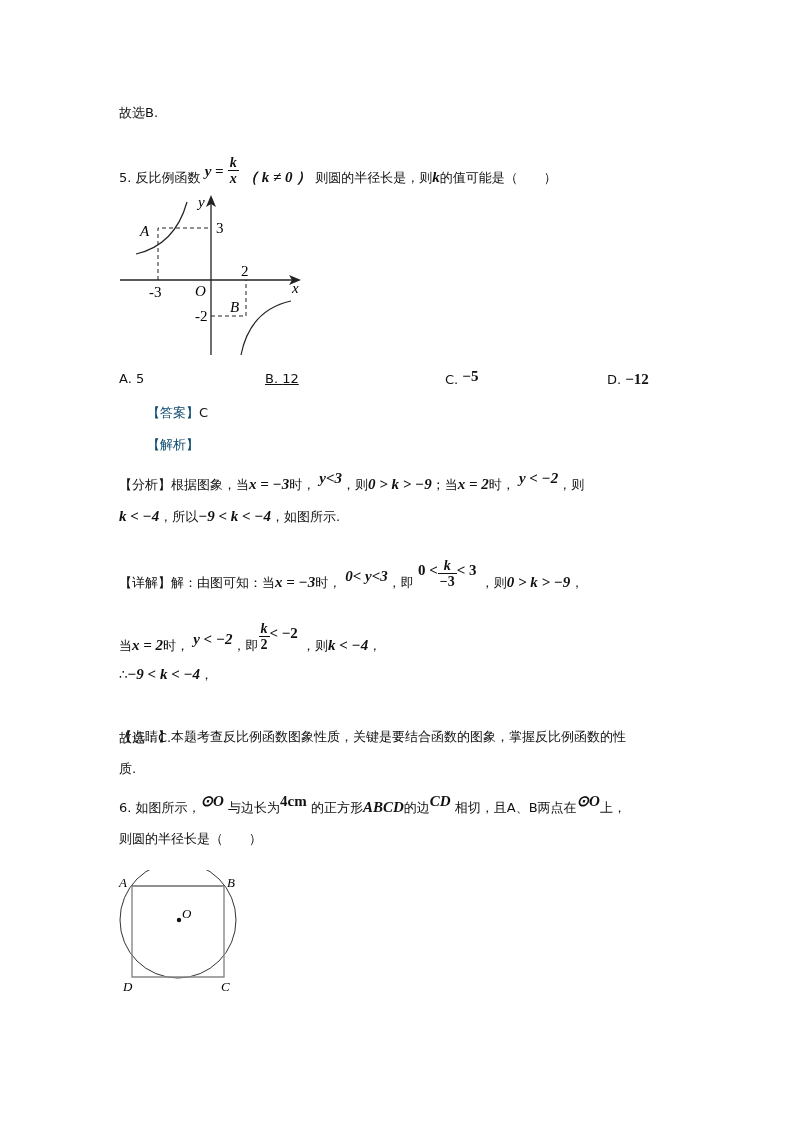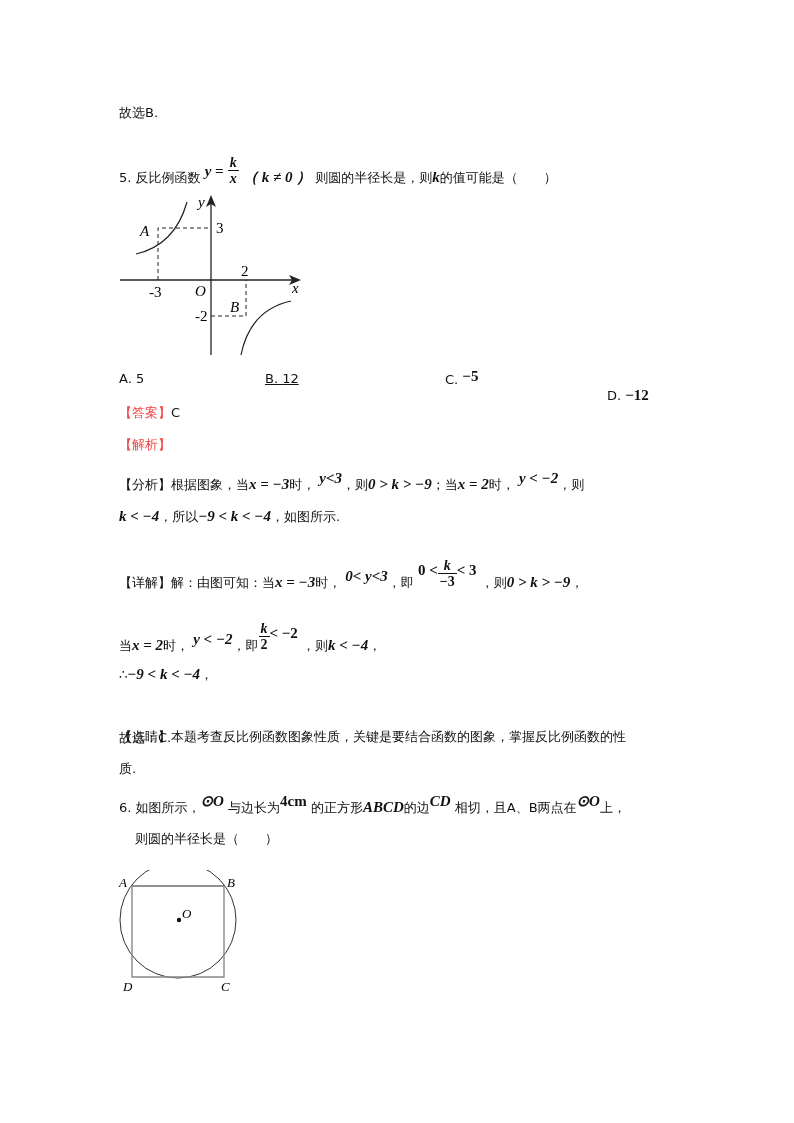--- a/index.html
+++ b/index.html
@@ -1,21 +1,21 @@
 <!DOCTYPE html>
 <html><head>
 <meta charset="utf-8">
 <style>
   html, body { margin: 0; padding: 0; background: #ffffff; }
   body { width: 794px; height: 1123px; position: relative; overflow: hidden;
          font-family: "DejaVu Sans", sans-serif; color: #111; font-size: 13px; }
   .line { position: absolute; left: 119px; white-space: nowrap; font-size: 13px; line-height: 18px; }
   .m { font-family: "Liberation Serif", serif; font-weight: bold; font-size: 15px; }
   .mi { font-family: "Liberation Serif", serif; font-weight: bold; font-style: italic; font-size: 15px; }
-  .tag { color: #ef4444; }
+  .tag { color: #0c4a6e; margin-left: 28px; }
   .frac { display: inline-block; vertical-align: middle; text-align: center; font-family: "Liberation Serif", serif; font-weight: bold; font-size: 14px; line-height: 15px; }
   .frac .num { display: block; border-bottom: 1px solid #111; padding: 0 2px; font-style: italic; }
   .frac .den { display: block; padding: 0 2px; }
   .up { position: relative; top: -6px; }
   .opt { position: absolute; top: 371px; font-size: 13px; }
   svg text { font-family: "Liberation Serif", serif; }
 </style>
 </head>
 <body>
 
@@ -62,21 +62,21 @@
   <span>5</span>
 </div>
 <div class="opt" style="left:265px;text-decoration:underline;">
   <span>B.</span>
   <span>12</span>
 </div>
 <div class="opt" style="left:445px;">
   <span>C.</span>
   <span class="m" style="position:relative;top:-3px;">−5</span>
 </div>
-<div class="opt" style="left:607px;margin-top:16px;">
+<div class="opt" style="left:607px;">
   <span>D.</span>
   <span class="m">−12</span>
 </div>
 
 <div class="line" style="top:404px;">
   <span class="tag">【答案】</span><span>C</span>
 </div>
 <div class="line" style="top:436px;text-align:right;">
   <span class="tag">【解析】</span>
 </div>
@@ -111,21 +111,21 @@
 </div>
 <div class="line" style="top:760px;">质.</div>
 
 <div class="line" style="top:798px;">
   <span>6.</span>
   <span>如图所示，</span><span class="mi up">⊙O</span>
   <span>与边长为</span><span class="m up">4cm</span>
   <span>的正方形</span><span class="mi">ABCD</span><span>的边</span><span class="mi up">CD</span>
   <span>相切，且A、B两点在</span><span class="mi up">⊙O</span><span>上，</span>
 </div>
-<div class="line" style="top:830px;margin-left:16px;">则圆的半径长是（　　）</div>
+<div class="line" style="top:830px;">则圆的半径长是（　　）</div>
 
 <svg style="position:absolute;left:115px;top:870px;" width="140" height="125" viewBox="0 0 140 125">
   <circle cx="63" cy="50" r="58" fill="none" stroke="#333" stroke-width="1"></circle>
   <line x1="17" y1="16" x2="109" y2="16" stroke="#222" stroke-width="1.1"></line>
   <polyline points="17,16 17,107 109,107 109,16" fill="none" stroke="#888" stroke-width="1.4"></polyline>
   <circle cx="64" cy="50" r="2.2" fill="#111"></circle>
   <text x="67" y="48" font-size="13" font-style="italic">O</text>
   <text x="4" y="17" font-size="13" font-style="italic">A</text>
   <text x="112" y="17" font-size="13" font-style="italic">B</text>
   <text x="106" y="121" font-size="13" font-style="italic">C</text>

